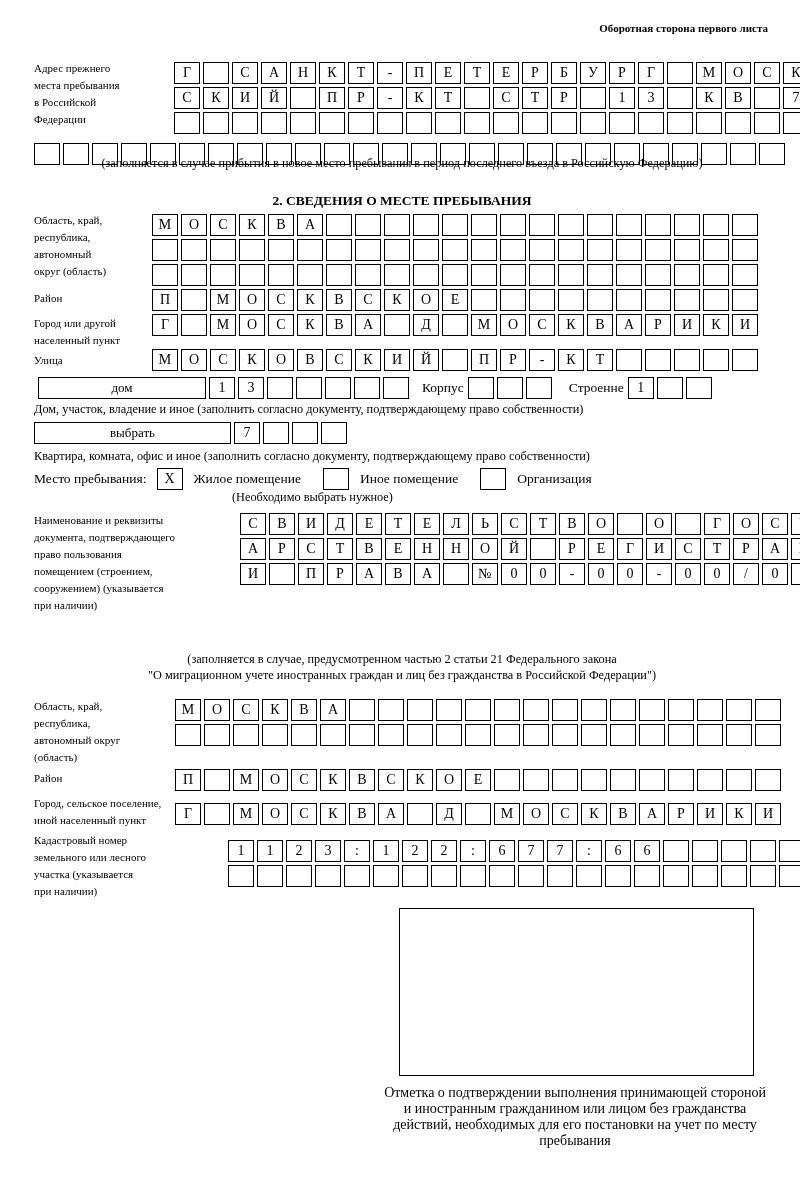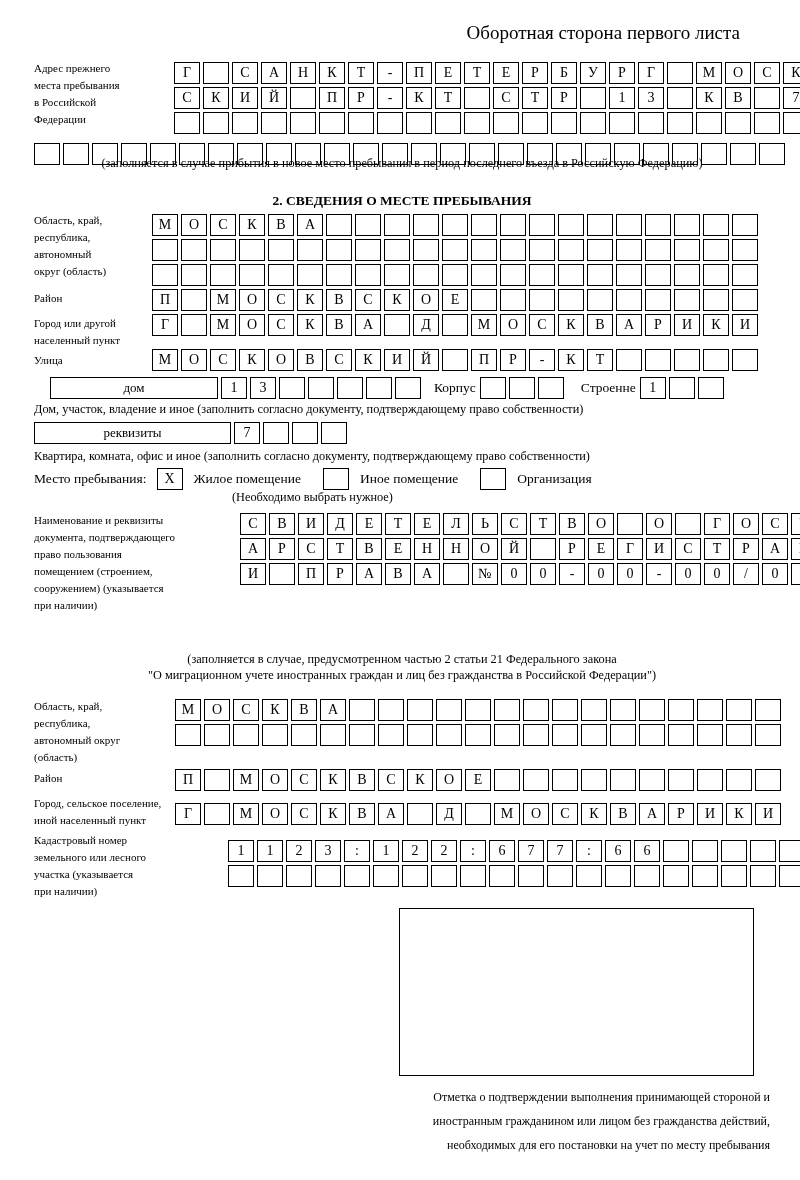--- a/index.html
+++ b/index.html
@@ -16,22 +16,23 @@
     overflow: hidden;
   }
   .page {
     position: relative;
     width: 800px;
     height: 1180px;
   }
   .abs { position: absolute; }
 
   .hdr-right {
-    top: 22px; right: 60px;
-    font-size: 19px;
+    top: 22px; right: 32px;
+    font-size: 11px;
+    font-weight: bold;
   }
 
   .lbl {
     font-size: 11px;
     line-height: 17px;
     white-space: pre-line;
   }
 
   .center-title {
     font-weight: bold;
@@ -75,23 +76,23 @@
   }
 
   .flexrow { display: flex; align-items: flex-start; }
 
   .big-box {
     border: 1px solid #000;
     box-sizing: border-box;
   }
 
   .footer-note {
-    font-size: 12px;
-    text-align: right;
-    line-height: 24px;
+    font-size: 14px;
+    text-align: center;
+    line-height: 16px;
   }
 </style>
 </head>
 <body>
 
 <div class="page">
 
   <div class="abs hdr-right">Оборотная сторона первого листа</div>
 
   <div class="abs lbl" style="left:34px; top:60px; width:140px;">Адрес прежнего
@@ -359,21 +360,21 @@
         <div class="cell">К</div>
         <div class="cell">Т</div>
         <div class="cell"></div>
         <div class="cell"></div>
         <div class="cell"></div>
         <div class="cell"></div>
         <div class="cell"></div>
       </div>
     </div>
 
-  <div class="abs flexrow" style="left:50px; top:377px;">
+  <div class="abs flexrow" style="left:38px; top:377px;">
     <div class="wide-field" style="width:168px;">дом</div>
     <div class="boxrow" id="dom-cells">
         <div class="cell">1</div>
         <div class="cell">3</div>
         <div class="cell"></div>
         <div class="cell"></div>
         <div class="cell"></div>
         <div class="cell"></div>
         <div class="cell"></div>
       </div>
@@ -386,21 +387,21 @@
     <div class="inline-lbl" style="margin-left:14px;">Строенне</div>
     <div class="boxrow" id="stroenie-cells">
         <div class="cell">1</div>
         <div class="cell"></div>
         <div class="cell"></div>
       </div>
   </div>
   <div class="abs note-left" style="left:34px; top:402px;">Дом, участок, владение и иное (заполнить согласно документу, подтверждающему право собственности)</div>
 
   <div class="abs flexrow" style="left:34px; top:422px;">
-    <div class="wide-field" style="width:197px;">реквизиты</div>
+    <div class="wide-field" style="width:197px;">выбрать</div>
     <div class="boxrow" id="flat-cells">
         <div class="cell">7</div>
         <div class="cell"></div>
         <div class="cell"></div>
         <div class="cell"></div>
       </div>
   </div>
   <div class="abs note-left" style="left:34px; top:449px;">Квартира, комната, офис и иное (заполнить согласно документу, подтверждающему право собственности)</div>
 
   <div class="abs flexrow" style="left:34px; top:468px;">

